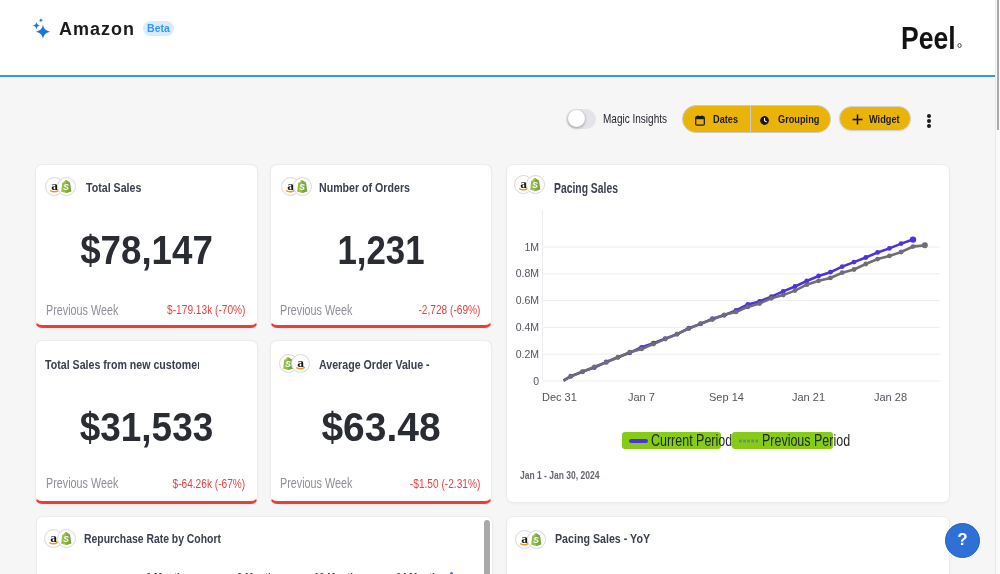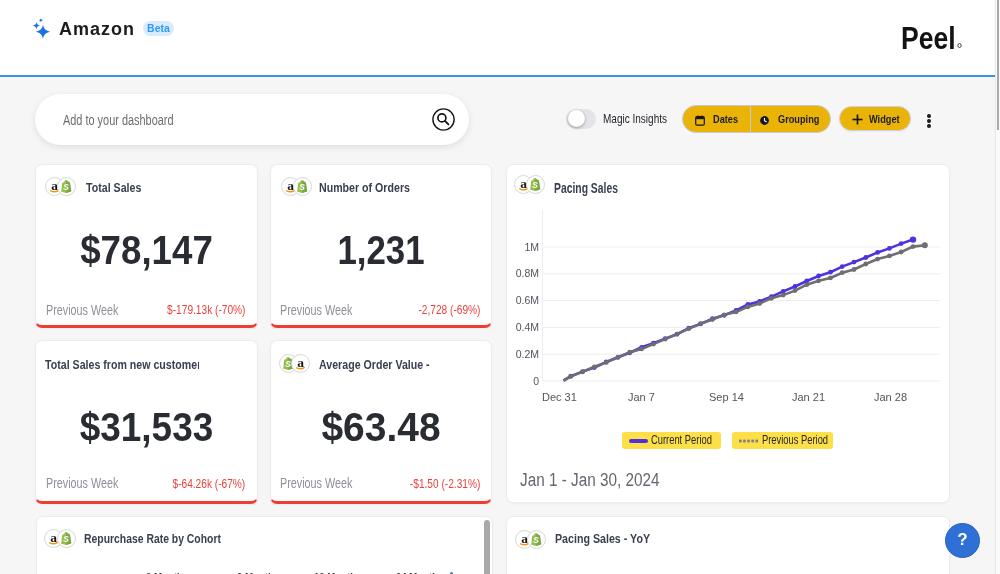--- a/index.html
+++ b/index.html
@@ -28,21 +28,21 @@
 .metric { border-bottom:3px solid #f03d33; }
 .badge { position:absolute; width:31.5px; height:19px; }
 .badge .c { position:absolute; top:0; width:19px; height:19px; background:#fff; border:1px solid #d8d8d8; border-radius:50%; }
 .ctitle { position:absolute; font-size:12.5px; font-weight:700; color:#3a4050; white-space:nowrap;text-align:center; }
 .ctitle .sx { transform:scaleX(0.85); }
 .bignum { position:absolute; width:100%; text-align:center; font-size:41px; line-height:41px; font-weight:700; color:#2a2c33; }
 .prevw { position:absolute; font-size:14px; line-height:16px; color:#8f9098; transform:scaleX(0.77); transform-origin:0 50%; white-space:nowrap;}
 .redv { position:absolute; font-size:13px; line-height:16px; color:#e9423e; transform:scaleX(0.78); transform-origin:100% 50%; white-space:nowrap;}
 .axlab { position:absolute; font-size:10.5px; color:#54545e; }
 .xlab { position:absolute; font-size:11px; color:#54545e; top:390.5px; }
-.legbox { position:absolute; top:432px; height:17px; background:#fde047; border-radius:3px; font-size:12px; color:#26262e; line-height:17px; }
+.legbox { position:absolute; top:432px; height:17px; background:#84cc16; border-radius:3px; font-size:16px; color:#26262e; line-height:17px; }
 .legbox .t { position:absolute; transform:scaleX(0.78); transform-origin:0 50%; white-space:nowrap; }
 #help { position:absolute; left:945px; top:523px; width:35px; height:35px; border-radius:50%; background:#2e70d6; border:1px solid #2663c4; color:#fff; font-size:17px; font-weight:700; text-align:center; line-height:32px; }
 .colh { position:absolute; top:54px; font-size:12px; font-weight:700; color:#3a3a40; transform:scaleX(0.8); transform-origin:0 0; }
 </style>
 </head>
 <body>
 <div id="page">
 
 <div id="header">
   <svg class="abs" style="left:33px;top:17px" width="18" height="23" viewBox="0 0 18 23">
@@ -50,28 +50,20 @@
     <path fill="#1b72e8" d="M3.5 5 C4 7.4 4.9 8.1 7.2 8.6 C4.9 9.1 4 9.8 3.5 12.2 C3 9.8 2.1 9.1 -0.2 8.6 C2.1 8.1 3 7.4 3.5 5 Z"></path>
     <path fill="#1b72e8" d="M7.9 1 C8.2 2.5 8.8 3 10.3 3.3 C8.8 3.6 8.2 4.1 7.9 5.6 C7.6 4.1 7 3.6 5.5 3.3 C7 3 7.6 2.5 7.9 1 Z"></path>
   </svg>
   <div id="amz-title">Amazon</div>
   <div id="beta">Beta</div>
   <div id="peel">Peel<span style="display:inline-block;width:5px;height:5px;border:1px solid #333;border-radius:50%;margin-left:2px;margin-bottom:1px;"></span></div>
 </div>
 <div id="sbtrack"></div>
 <div id="sbthumb"></div>
 
-<div id="search">
-  <div class="ph"><span class="sx">Add to your dashboard</span></div>
-  <svg class="abs" style="left:391px;top:8px" width="35" height="35" viewBox="0 0 35 35">
-    <circle cx="17.5" cy="17.5" r="10.6" fill="none" stroke="#161616" stroke-width="1.4"></circle>
-    <circle cx="15.9" cy="15.9" r="4.0" fill="none" stroke="#161616" stroke-width="1.7"></circle>
-    <line x1="18.9" y1="18.9" x2="22.4" y2="22.4" stroke="#161616" stroke-width="1.9" stroke-linecap="round"></line>
-  </svg>
-</div>
 
 <div id="toggle">
       <div id="knob"></div>
     </div>
 <div id="magic"><span class="sx">Magic Insights</span></div>
 <div id="seg" class="pillbtn">
   <div id="segdiv"></div>
   <svg class="abs" style="left:12px;top:8.5px" width="10" height="11" viewBox="0 0 10 11">
     <rect x="0.7" y="1.7" width="8.6" height="8.4" rx="1.2" fill="none" stroke="#17171f" stroke-width="1.2"></rect>
     <line x1="3" y1="0.4" x2="3" y2="2.8" stroke="#17171f" stroke-width="1.2"></line>
@@ -285,21 +277,21 @@
         <g fill="#808088">
           <rect x="0" y="0.6" width="2.7" height="2.8"></rect>
           <rect x="4.1" y="0.6" width="2.7" height="2.8"></rect>
           <rect x="8.2" y="0.6" width="2.7" height="2.8"></rect>
           <rect x="12.3" y="0.6" width="2.7" height="2.8"></rect>
           <rect x="16.4" y="0.6" width="2.7" height="2.8"></rect>
         </g>
       </svg>
   <div class="t" style="left:30px;">Previous Period</div>
 </div>
-<div class="abs" style="left:519.5px;top:469.5px;font-size:18px;color:#666670;"><span class="sx" style="transform:scaleX(0.85);">Jan 1 - Jan 30, 2024</span></div>
+<div class="abs" style="left:519.5px;top:469.5px;font-size:10px;color:#666670;font-weight:bold;"><span class="sx" style="transform:scaleX(0.85);">Jan 1 - Jan 30, 2024</span></div>
 
 <div class="card" style="left:36px;top:516px;width:456.5px;height:70px;">
   <div class="badge" style="left:7.4px;top:12px;">
         <span class="c" style="left:0;">
           <svg width="17" height="17" viewBox="0 0 17 17" style="position:absolute;left:0;top:0;">
             <text x="8.5" y="11.8" text-anchor="middle" font-family="Liberation Serif" font-size="13.5" font-weight="bold" fill="#151515">a</text>
             <path d="M4.8 12.8 Q8.5 14.9 12.3 12.6" fill="none" stroke="#f5920f" stroke-width="1.4" stroke-linecap="round"></path>
           </svg>
         </span>
         <span class="c" style="left:12.3px;">

